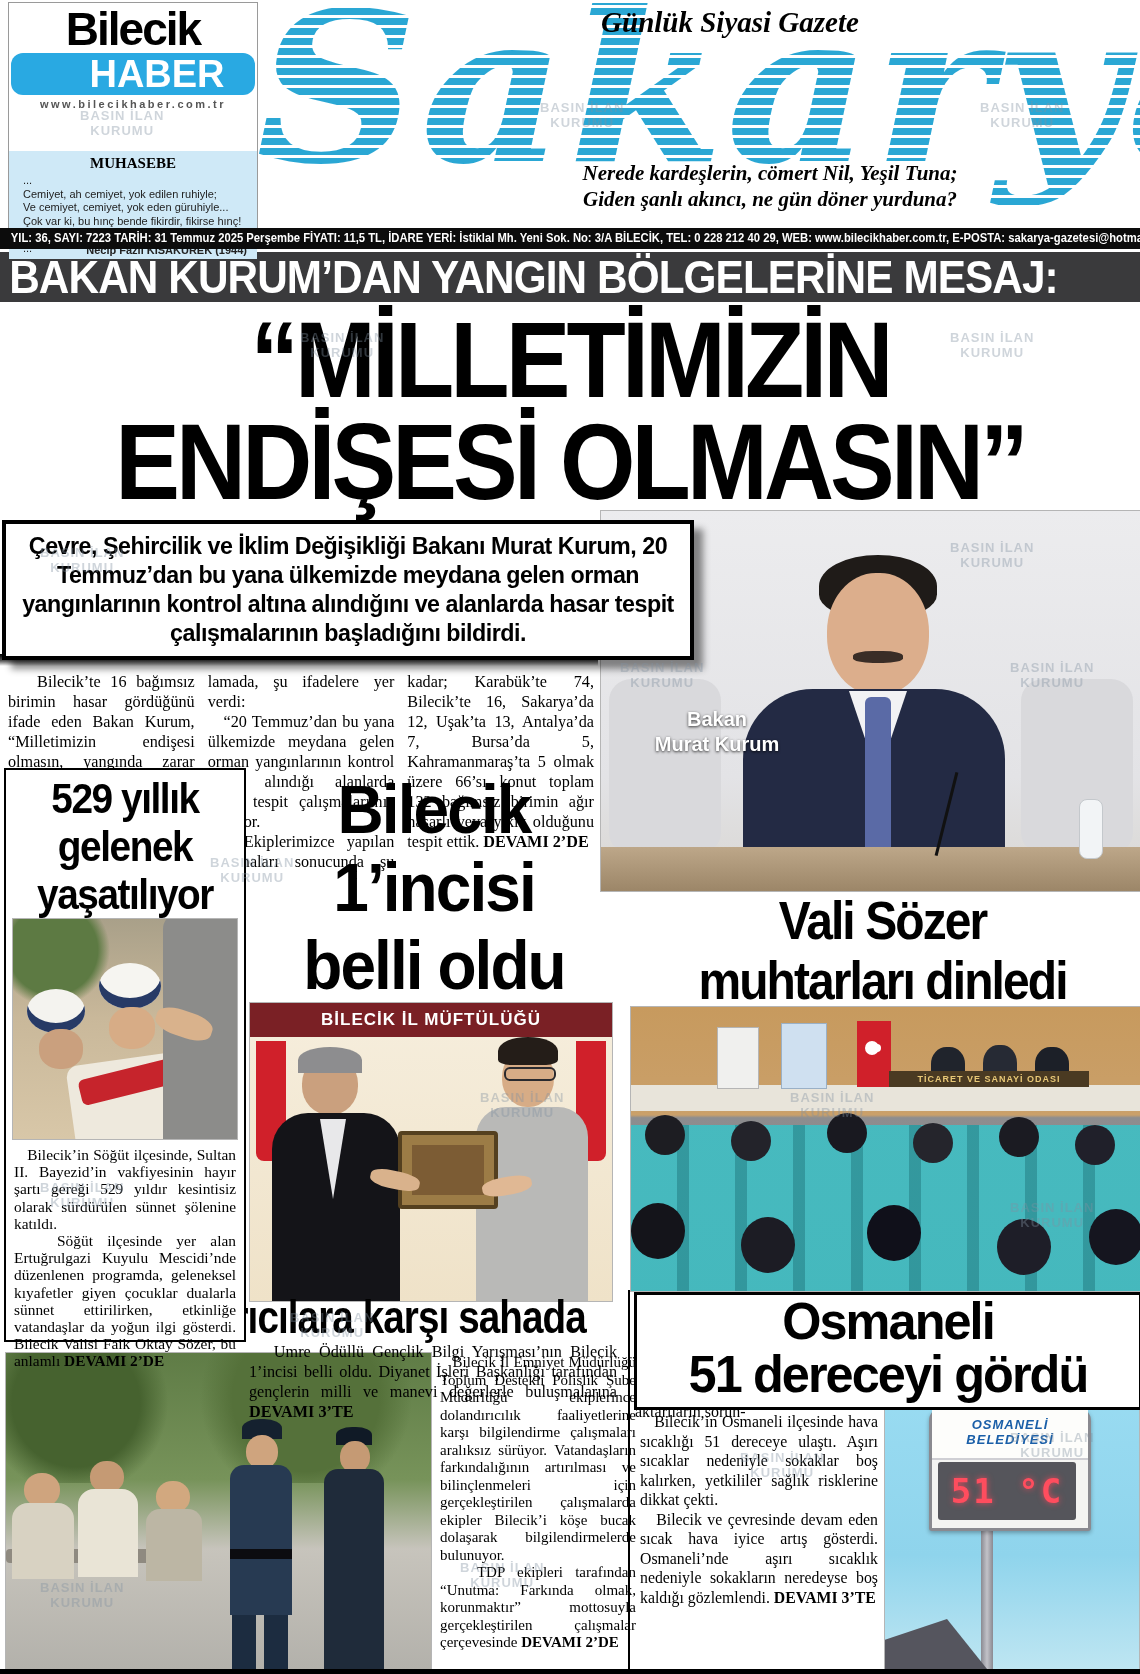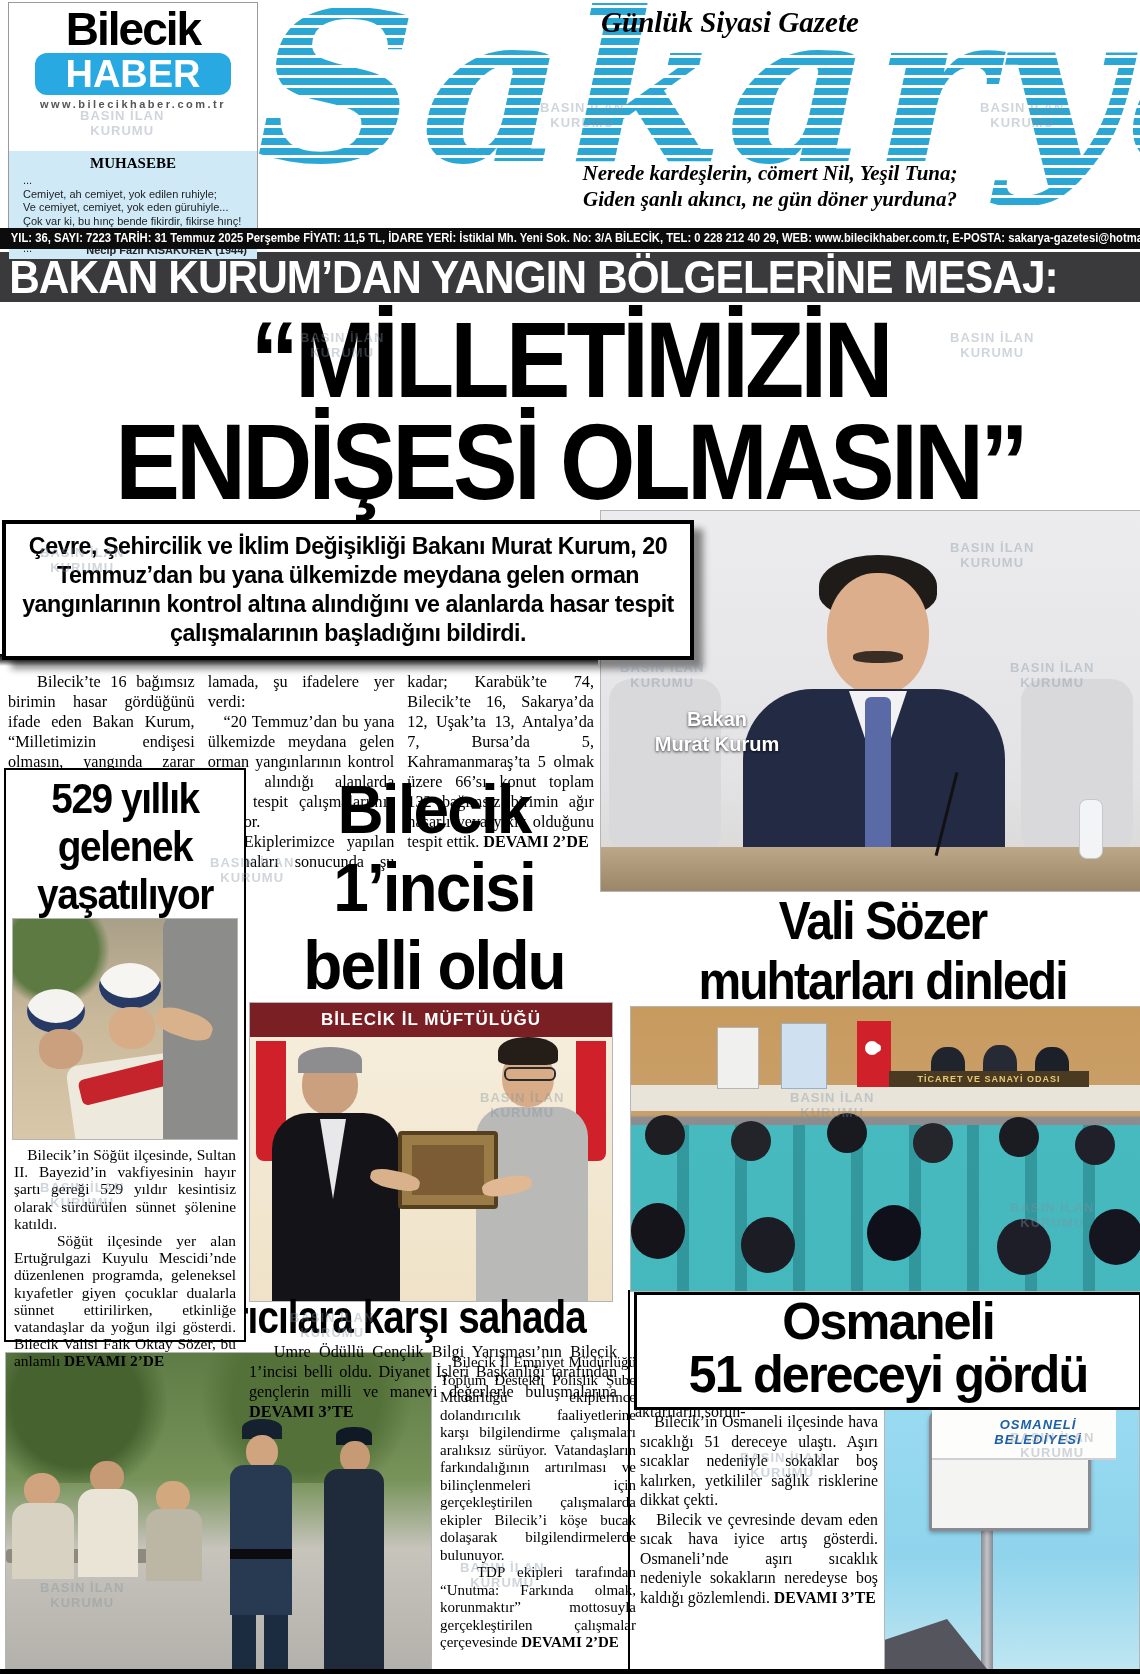--- a/index.html
+++ b/index.html
@@ -10,21 +10,21 @@
 
   
   .wm{position:absolute;font:bold 13px "Liberation Sans",sans-serif;color:rgba(130,145,160,.38);
       white-space:pre-line;text-align:center;letter-spacing:1px;z-index:40;pointer-events:none;}
 
   
   #logo-box{left:8px;top:2px;width:248px;height:224px;border:1px solid #9a9a9a;background:#fff;z-index:6;}
   #logo-bilecik{width:100%;text-align:center;font:bold 46px "Liberation Sans",sans-serif;
       letter-spacing:-2px;line-height:48px;margin-top:2px;}
   #logo-haber{display:block;margin:0 auto;width:196px;text-align:center;background:#29a9e2;color:#fff;
-      font:bold 38px "Liberation Sans",sans-serif;line-height:42px;border-radius:12px;}
+      font:bold 38px "Liberation Sans",sans-serif;line-height:42px;border-radius:12px;padding-left:48px;}
   #logo-web{width:100%;text-align:center;font:bold 11px "Liberation Sans",sans-serif;
       letter-spacing:2.5px;color:#555;margin-top:3px;}
   #muhasebe{left:0;top:116px;width:248px;height:108px;background:#cfe9f7;margin-top:32px;}
   #muhasebe-title{width:100%;text-align:center;font:bold 15px "Liberation Serif",serif;margin-top:4px;}
   #poem{margin:2px 0 0 14px;font:11px "Liberation Sans",sans-serif;line-height:13.5px;color:#222;white-space:pre-line;}
   #poem-author{position:absolute;right:10px;bottom:3px;font:bold 11px "Liberation Sans",sans-serif;color:#222;}
 
   
   #tagline{left:520px;top:6px;width:420px;text-align:center;z-index:3;
       font:bold italic 29px "Liberation Serif",serif;letter-spacing:0px;}
@@ -84,21 +84,21 @@
   #meeting-sign{position:absolute;left:258px;top:64px;width:200px;height:16px;background:#4a3a22;
       color:#e8c877;font:bold 9px "Liberation Sans",sans-serif;line-height:16px;text-align:center;
       letter-spacing:1px;}
   #photo-police{left:5px;top:1352px;width:425px;height:316px;
       background:linear-gradient(180deg,#5f7c46 0%,#77935a 40%,#c7c4bc 62%,#b3b1ab 100%);}
   #photo-thermo{left:884px;top:1380px;width:254px;height:290px;
       background:linear-gradient(180deg,#9adcf2 0%,#8fd4ec 60%,#bfe6f2 100%);}
   #thermo-sign{position:absolute;left:44px;top:26px;width:156px;height:118px;background:#f4f4f2;
       border:3px solid #8a8a90;border-radius:14px 14px 3px 3px;box-shadow:0 2px 4px rgba(0,0,0,.3);}
   #thermo-head{position:absolute;left:0;top:0;width:100%;height:48px;background:#fdfdfb;
-      border-bottom:2px solid #cfcfd4;padding-left:28px;}
+      border-bottom:2px solid #cfcfd4;}
   .thermo-line{color:#1a5fa8;font:bold italic 13px "Liberation Sans",sans-serif;line-height:15px;
       text-align:center;letter-spacing:1px;}
   #thermo-led{position:absolute;left:6px;top:52px;width:138px;height:58px;background:#55555b;
       border-radius:3px;color:#ff4d5e;font:bold 34px "DejaVu Sans Mono",monospace;
       text-align:center;line-height:58px;letter-spacing:2px;text-shadow:0 0 6px rgba(255,70,90,.8);}
 
   
   #box-tradition{left:4px;top:768px;width:238px;height:570px;border:2px solid #000;background:#fff;z-index:3;}
   #tradition-headline{position:absolute;left:0;top:4px;width:100%;text-align:center;
       font:bold 40px "Liberation Sans",sans-serif;line-height:46px;letter-spacing:-1.5px;
@@ -297,20 +297,21 @@
   <div id="heat-body" class="abs"><span>&nbsp;&nbsp;&nbsp;Bilecik’in Osmaneli ilçesinde hava sıcaklığı 51 dereceye ulaştı. Aşırı sıcaklar nedeniyle sokaklar boş kalırken, yetkililer sağlık risklerine dikkat çekti.
 &nbsp;&nbsp;&nbsp;Bilecik ve çevresinde devam eden sıcak hava iyice artış gösterdi. Osmaneli’nde aşırı sıcaklık nedeniyle sokakların neredeyse boş kaldığı gözlemlendi. </span><span class="continues">DEVAMI 3’TE</span></div>
   <div id="photo-thermo" class="photo">
     <div class="ph-shape" style="left:96px;top:142px;width:12px;height:148px;background:linear-gradient(90deg,#8a8a92,#c2c2c8,#8a8a92);"></div>
     <div class="ph-shape" style="left:-10px;top:238px;width:120px;height:60px;background:#55555e;clip-path:polygon(0 40%,60% 0,100% 100%,0 100%);"></div>
     <div id="thermo-sign">
       <div id="thermo-head">
         <div class="thermo-line" style="margin-top:7px;">OSMANELİ</div>
         <div class="thermo-line">BELEDİYESİ</div>
       </div>
+      <div id="thermo-led">51 °C</div>
     </div>
   </div>
 
   <div id="page-bottom-line" class="abs"></div>
 
   <span class="wm" style="left:80px;top:108px;">BASIN İLAN
 KURUMU</span>
   <span class="wm" style="left:540px;top:100px;">BASIN İLAN
 KURUMU</span>
   <span class="wm" style="left:980px;top:100px;">BASIN İLAN

